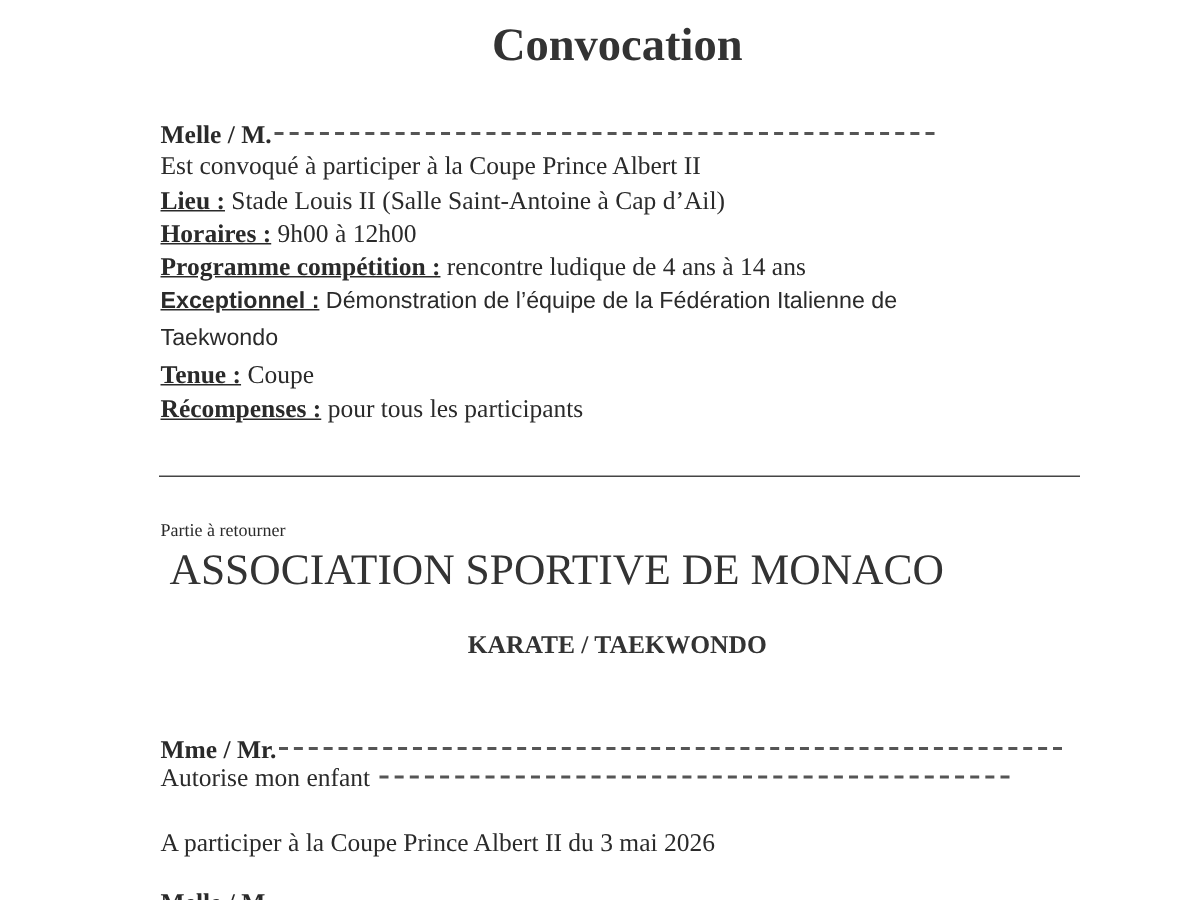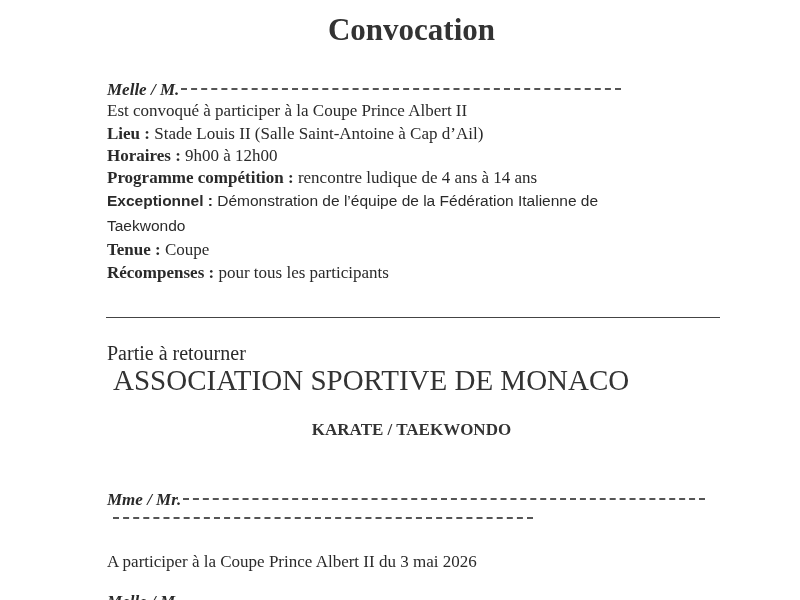--- a/index.html
+++ b/index.html
@@ -9,22 +9,22 @@
     font-family: "Liberation Serif", serif;
     color: #2b2b2b;
     position: relative;
   }
   .abs { position: absolute; white-space: nowrap; }
   .title {
     left: 0; width: 823px; text-align: center; top: 12px;
     font-size: 31px; font-weight: bold; color: #333;
   }
   .line { left: 107px; font-size: 17px; line-height: 20px; color: #2a2a2a; }
-  .lbl { font-weight: bold; }
-  .lbl-plain { font-weight: bold; font-style: italic; }
+  .lbl { font-weight: bold; text-decoration: underline; }
+  .lbl-plain { font-weight: bold; }
   .sans { font-family: "Liberation Sans", sans-serif; font-size: 15.5px; }
   .sans .lbl { font-family: "Liberation Sans", sans-serif; }
   .dashes {
     display: inline-block; vertical-align: baseline;
     border-bottom: 2px dashed #555; height: 0; margin-left: 2px;
     position: relative; top: -5px;
   }
   .rule {
     position: absolute; left: 106px; top: 317px; width: 614px; height: 0;
     border-top: 1.5px solid #444;
@@ -68,29 +68,29 @@
 <div class="abs line" style="top:240px;">
   <span class="lbl">Tenue :</span><span> Coupe</span>
 </div>
 
 <div class="abs line" style="top:263px;text-align:center;">
   <span class="lbl">Récompenses :</span><span> pour tous les participants</span>
 </div>
 
 <div class="rule"></div>
 
-<div class="abs line" style="top:343px; font-size:20px;">Partie à retourner</div>
+<div class="abs line" style="top:343px; font-size:12px;">Partie à retourner</div>
 
 <div class="abs assoc">ASSOCIATION SPORTIVE DE MONACO</div>
 
 <div class="abs sub">KARATE / TAEKWONDO</div>
 
 <div class="abs line" style="top:466px;margin-top:24px;">
   <span class="lbl-plain">Mme / Mr.</span><span class="dashes" style="width:522px;"></span>
 </div>
 
 <div class="abs line" style="top:509px;">
-  <span class="dashes" style="width:420px; margin-left:6px;"></span>
+  <span>Autorise mon enfant</span><span class="dashes" style="width:420px; margin-left:6px;"></span>
 </div>
 
 <div class="abs line" style="top:552px;">A participer à la Coupe Prince Albert II du 3 mai 2026</div>
 
 <div class="abs line lbl-plain" style="top:592px;">Melle / M.</div>
 
 </body></html>

